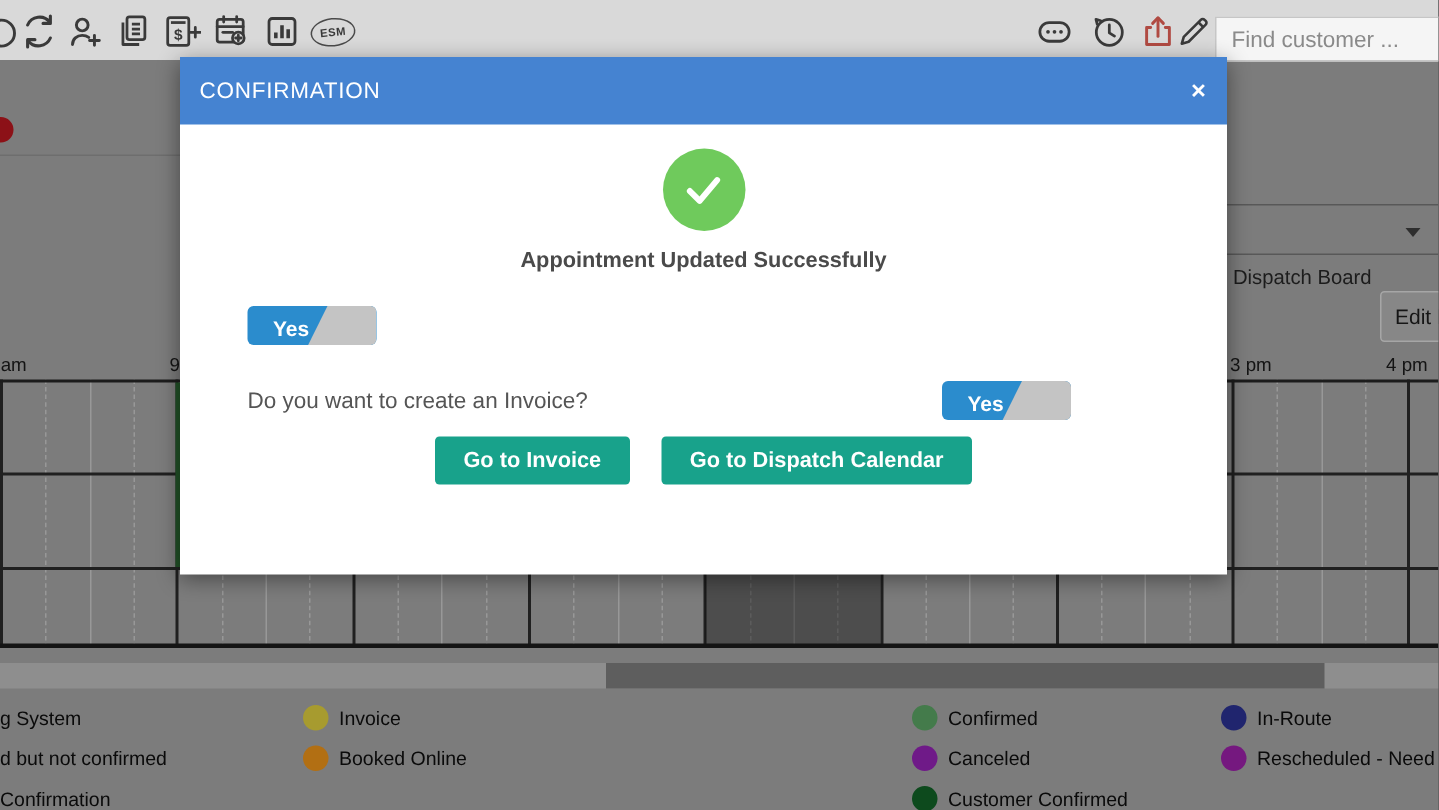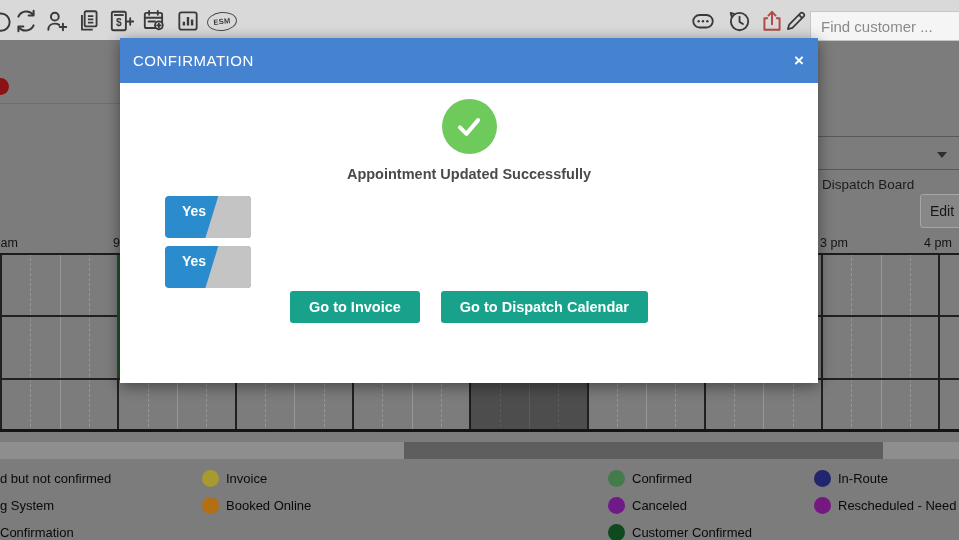--- a/index.html
+++ b/index.html
@@ -51,21 +51,21 @@
                 padding:0 14px 0 13px;}
   .modal-title{color:#fff;font-size:15px;letter-spacing:.5px;}
   .modal-close{color:#fff;font-size:17px;font-weight:bold;cursor:pointer;line-height:1;}
   .check-circle{width:55px;height:55px;border-radius:50%;background:#6fca5c;margin:16px auto 0 auto;
                 display:flex;align-items:center;justify-content:center;}
   .modal-msg{text-align:center;margin-top:12px;font-size:14.5px;font-weight:bold;color:#4a4a4a;}
   .q-row{display:flex;align-items:center;justify-content:space-between;margin:20px 104px 0 45px;height:30px;}
   .q-left{display:flex;align-items:center;font-size:15px;color:#555;}
   .help-badge{width:15px;height:15px;border-radius:50%;background:#d2161e;color:#fff;font-size:10.5px;
               font-weight:bold;display:flex;align-items:center;justify-content:center;margin-left:7px;cursor:pointer;}
-  .toggle{position:relative;width:86px;height:42px;border-radius:4px;background:#2b8ccd;overflow:hidden;
+  .toggle{position:relative;width:86px;height:26px;border-radius:4px;background:#2b8ccd;overflow:hidden;
           flex:0 0 86px;cursor:pointer;}
   .toggle-gray{position:absolute;inset:0;background:#c4c4c4;
                clip-path:polygon(47% 100%,62% 0,100% 0,100% 100%);}
   .toggle-label{position:absolute;left:17px;top:0;height:30px;display:flex;align-items:center;
                 color:#fff;font-size:14px;font-weight:bold;}
   .btn-row{display:flex;justify-content:center;gap:21px;margin-top:9px;}
   .teal-btn{height:32px;background:#18a28b;color:#fff;border:none;border-radius:3px;font-size:14.5px;
             font-weight:bold;padding:0 19px;cursor:pointer;font-family:"Liberation Sans",sans-serif;}
 </style>
 </head>
@@ -130,24 +130,24 @@
         <div class="darkcol" style="left: 470.2px; width: 117.3px;"></div>
         <div class="greenstrip" style="left: 117px; top: 2px; width: 4px; height: 123px;"></div>
       </div>
 
     <div class="sb-track"></div>
     <div class="sb-thumb"></div>
 
     <div id="legend">
         <div class="legend-col" style="left: 0px;">
           <div class="legend-item">
+            <span class="legend-label">g System</span>
+          </div>
+          <div class="legend-item">
             <span class="legend-label">d but not confirmed</span>
-          </div>
-          <div class="legend-item">
-            <span class="legend-label">g System</span>
           </div>
           <div class="legend-item">
             <span class="legend-label">Confirmation</span>
           </div>
         </div>
         <div class="legend-col" style="left: 202px;">
           <div class="legend-item">
             <span class="legend-dot" style="background: rgb(167, 155, 47);"></span>
             <span class="legend-label">Invoice</span>
           </div>
@@ -280,20 +280,23 @@
     <div class="modal-msg">Appointment Updated Successfully</div>
 
     <div class="q-row">
       <span class="toggle">
         <span class="toggle-gray"></span>
         <span class="toggle-label">Yes</span>
       </span>
     </div>
 
     <div class="q-row">
+      <span class="q-left">
+        <span>Do you want to create an Invoice?</span>
+      </span>
       <span class="toggle">
         <span class="toggle-gray"></span>
         <span class="toggle-label">Yes</span>
       </span>
     </div>
 
     <div class="btn-row">
       <button class="teal-btn">Go to Invoice</button>
       <button class="teal-btn">Go to Dispatch Calendar</button>
     </div>

